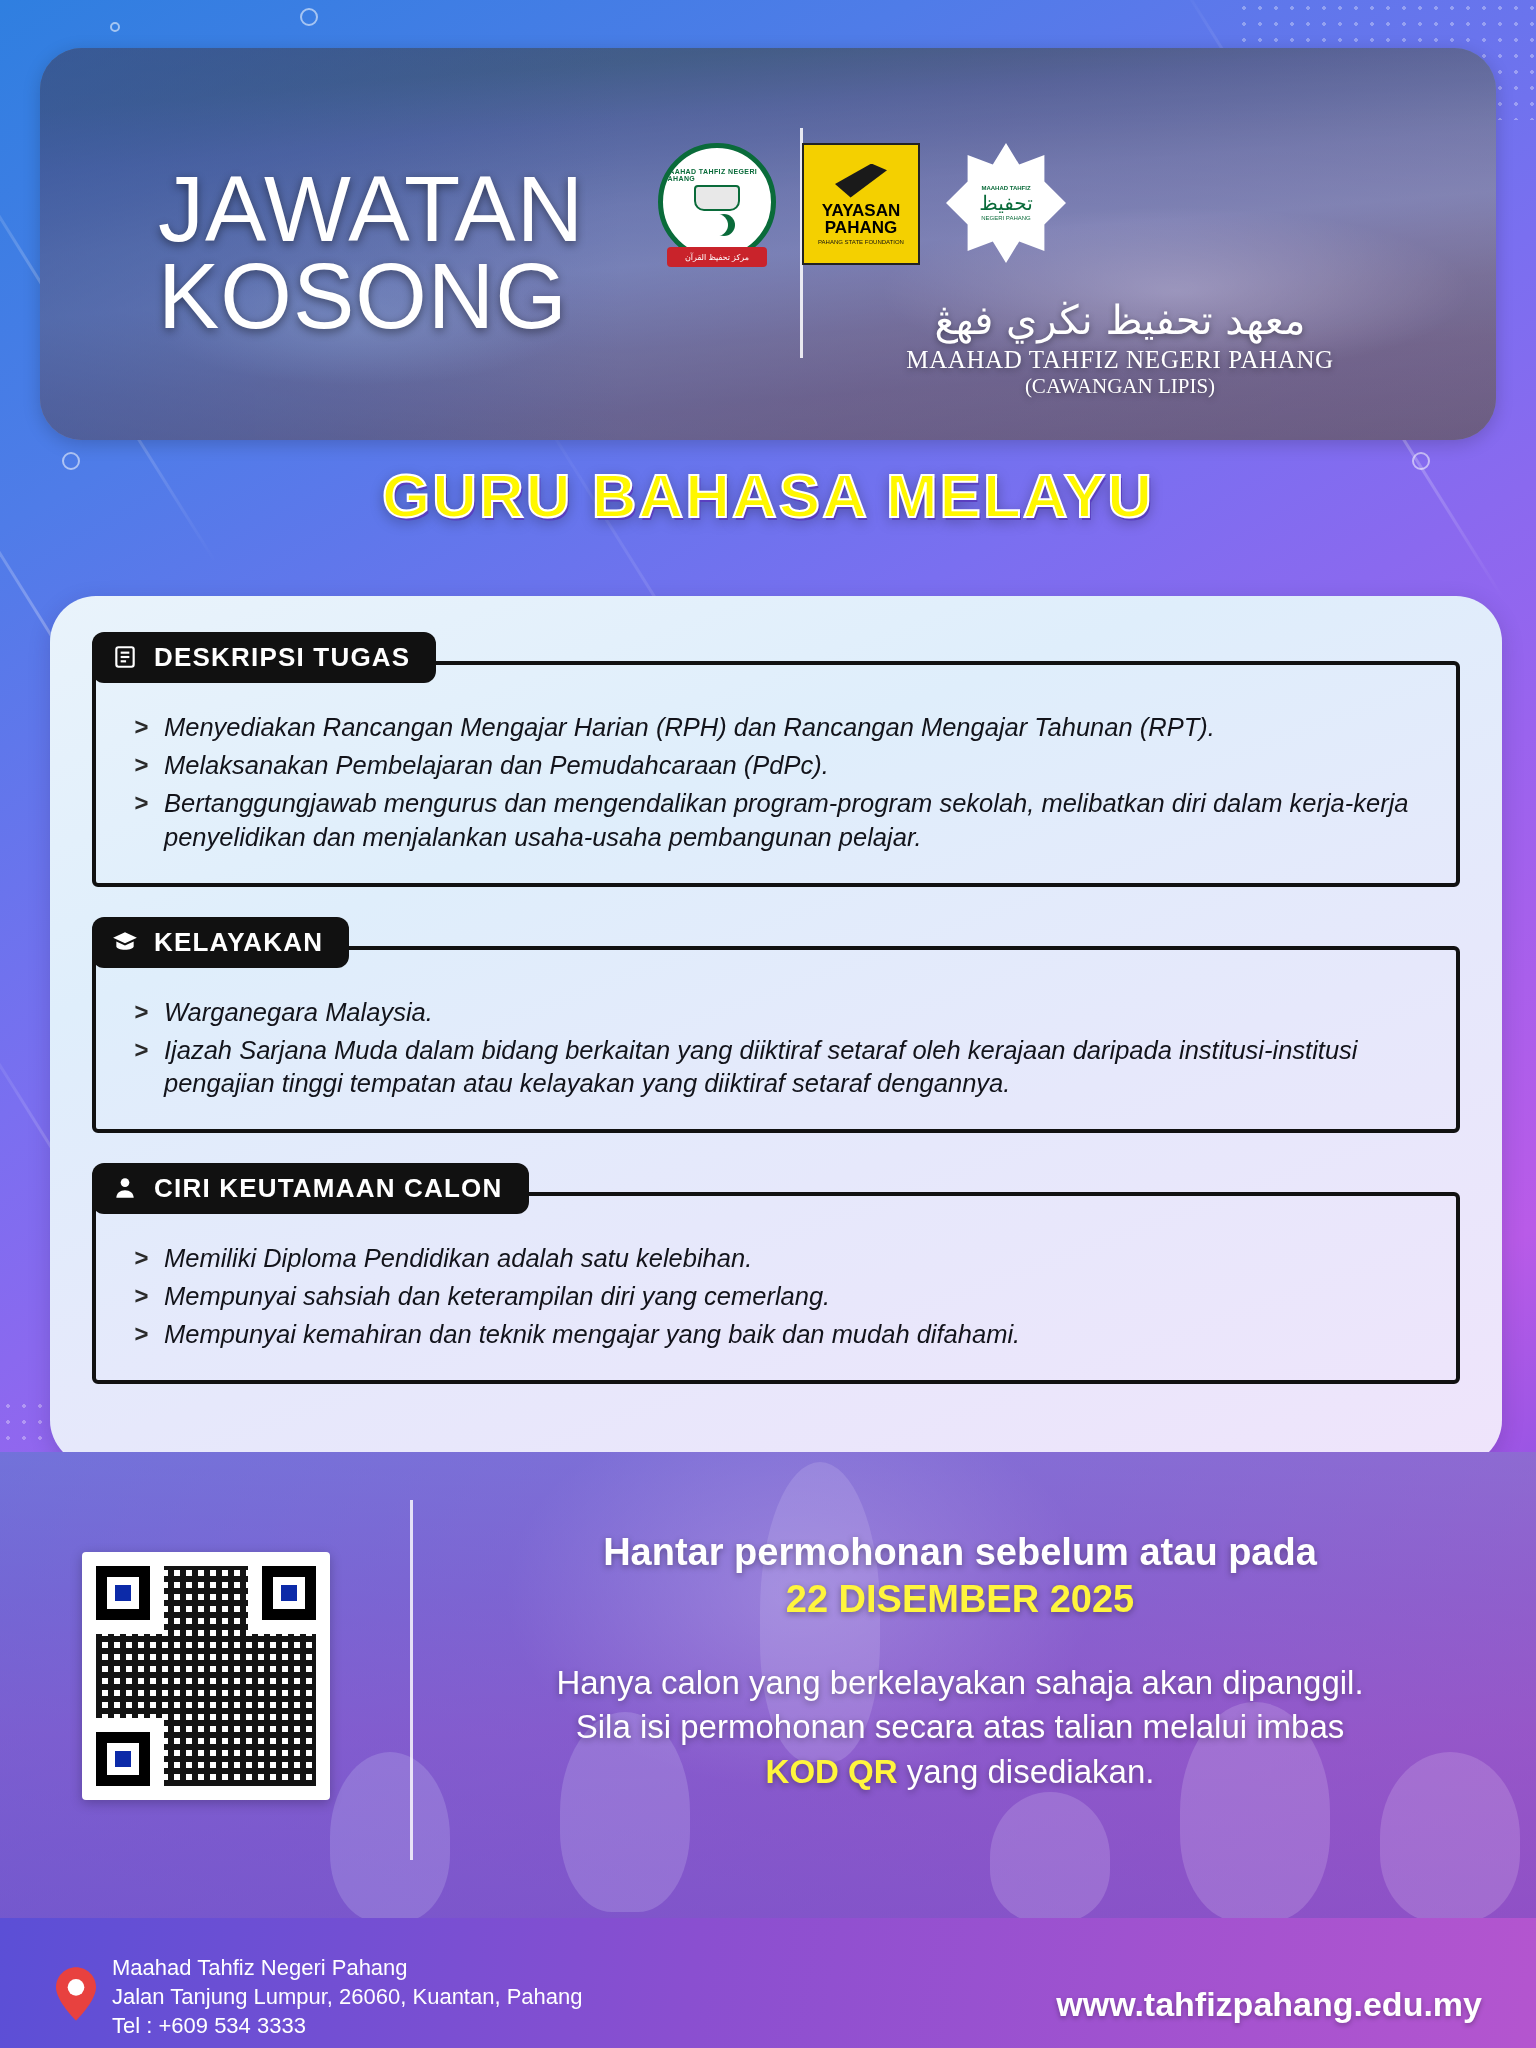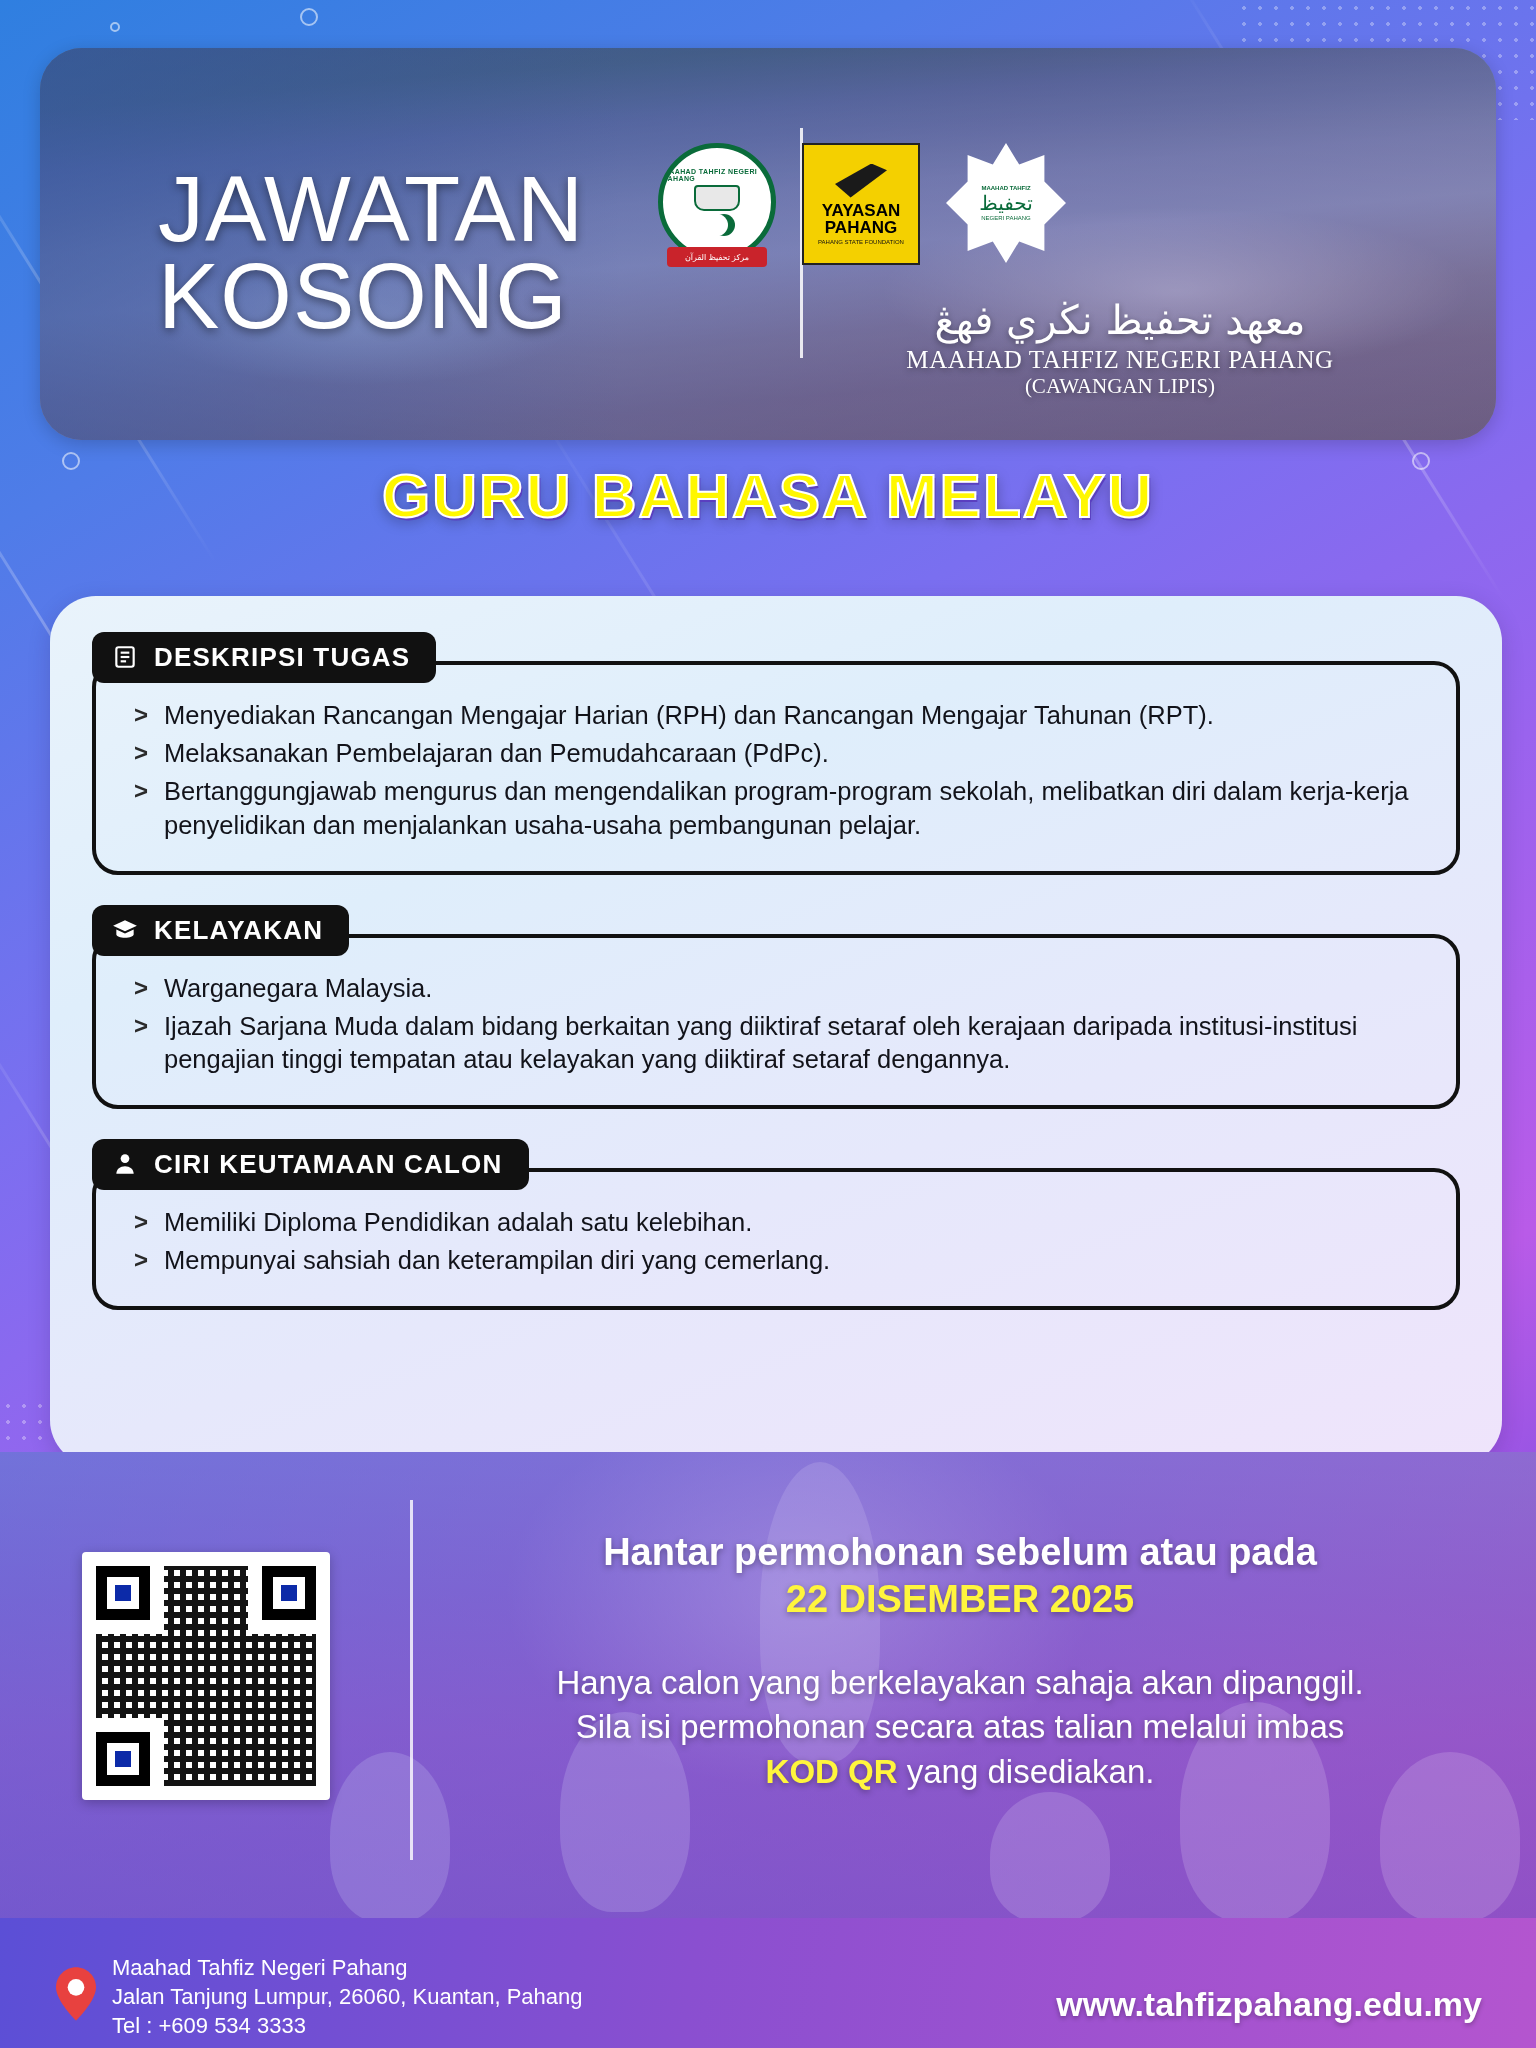--- a/index.html
+++ b/index.html
@@ -125,23 +125,24 @@
   .section + .section { margin-top: 30px; }
   .sec-head {
     position: relative; z-index: 3;
     display: inline-flex; align-items: center; gap: 14px;
     background: #111; color: #fff; border-radius: 12px;
     padding: 10px 26px 10px 20px;
     font-size: 26px; font-weight: bold; letter-spacing: 1.2px;
   }
   .sec-body {
     margin-top: -22px;
-    border: 4px solid #111; border-radius: 26px;
-    padding: 34px 30px 24px 30px;
+    border: 4px solid #111; border-radius: 6px;
+    padding: 46px 30px 24px 30px;
     background: transparent;
+    font-style: italic;
   }
   ul.items { list-style: none; }
   ul.items li {
     position: relative; padding-left: 38px;
     font-size: 25.5px; line-height: 1.33; color: #12131a;
     margin-bottom: 4px;
   }
   ul.items li:before {
     content: ">"; position: absolute; left: 8px; top: 0;
     font-weight: bold; color: #2a2a2a; font-size: 24px;
@@ -327,20 +328,21 @@
             <circle cx="12" cy="7" r="4"></circle>
             <path d="M4 21c0-4.4 3.6-7 8-7s8 2.6 8 7H4z"></path>
           </svg>
         </span>
         <span>CIRI KEUTAMAAN CALON</span>
       </div>
       <div class="sec-body">
         <ul class="items">
           <li>Memiliki Diploma Pendidikan adalah satu kelebihan.</li>
           <li>Mempunyai sahsiah dan keterampilan diri yang cemerlang.</li>
+          <li>Mempunyai kemahiran dan teknik mengajar yang baik dan mudah difahami.</li>
         </ul>
       </div>
     </div>
   </div>
 
   <div class="footer-photo">
     <div class="bg"></div>
     <div class="people">
       <i style="left:760px; top:10px; width:120px; height:300px;"></i>
       <i style="left:560px; top:260px; width:130px; height:200px;"></i>

